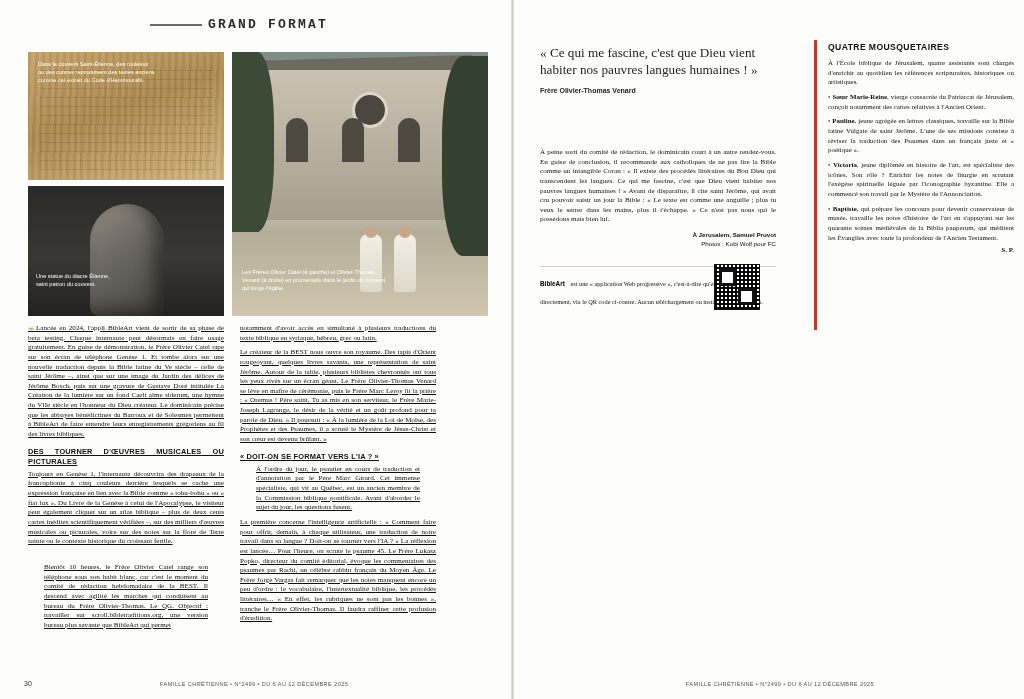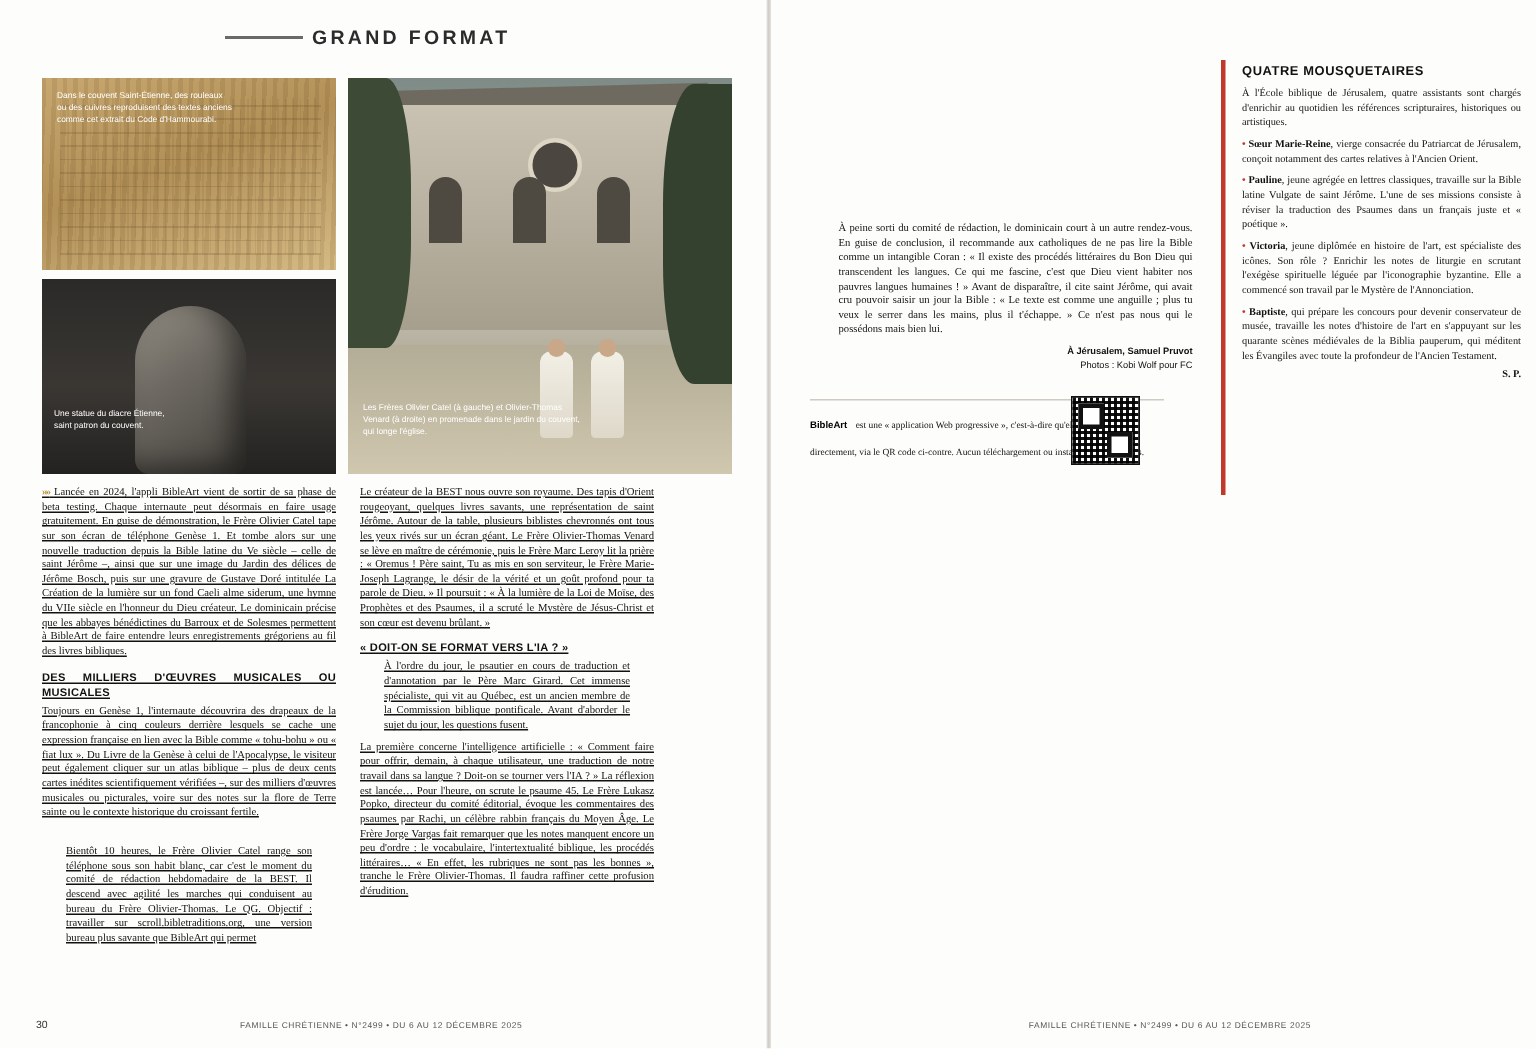--- a/index.html
+++ b/index.html
@@ -10,21 +10,21 @@
     overflow:hidden;
     position:relative;
   }
   .page{position:absolute;inset:0;background:#fdfdfb;}
   .gutter{position:absolute;left:511px;top:0;width:3px;height:699px;background:linear-gradient(to right,#e6e4df,#cfccc6,#e6e4df);}
 
   
   .left{position:absolute;left:0;top:0;width:511px;height:699px;}
   .grand-format{
     position:absolute;left:208px;top:17px;
-    font-family:Liberation Sans, sans-serif;
+    font-family:Liberation Mono, monospace;
     font-size:13px;letter-spacing:2.2px;font-weight:600;color:#2b2b2b;text-align:center;
   }
   .gf-rule{position:absolute;left:150px;top:24px;width:52px;height:2px;background:#6a6a6a;}
 
   
   .ph{position:absolute;overflow:hidden;background:#b9ac95;}
   .ph-tablet{left:28px;top:52px;width:196px;height:128px;
     background:
       repeating-linear-gradient(92deg, rgba(120,95,60,.18) 0 3px, rgba(190,165,120,.12) 3px 7px),
       linear-gradient(160deg,#caa96f 0%,#b08d52 45%,#d8bd86 100%);}
@@ -64,21 +64,21 @@
   .chev{color:#b58a2e;font-weight:700;letter-spacing:-1px;}
   .subhead{font-family:"Liberation Sans",sans-serif;font-weight:700;font-size:7.4px;letter-spacing:.2px;margin:7px 0 3px;color:#111;}
   .folio{position:absolute;left:24px;bottom:12px;font-family:"Liberation Sans",sans-serif;font-size:7px;color:#333;}
   .footl{position:absolute;left:160px;bottom:12px;font-family:"Liberation Sans",sans-serif;font-size:5.6px;letter-spacing:.4px;color:#555;}
 
   
   .right{position:absolute;left:514px;top:0;width:510px;height:699px;}
   .pull{position:absolute;left:26px;top:44px;width:236px;
     font-family:"Liberation Serif",serif;font-size:13.2px;line-height:1.3;color:#1d1d1d;font-weight:400;}
   .pull .sig{font-family:"Liberation Sans",sans-serif;font-size:7px;font-weight:700;margin-top:8px;color:#222;}
-  .rcol{position:absolute;font-size:7.1px;line-height:1.36;color:#111;text-align:justify;margin-left:19px;}
+  .rcol{position:absolute;font-size:7.1px;line-height:1.36;color:#111;text-align:justify;}
   .rc1{left:26px;top:148px;width:236px;}
   .credit{font-family:"Liberation Sans",sans-serif;font-size:6.2px;font-weight:700;text-align:right;margin-top:6px;}
 
   .redbar{position:absolute;left:300px;top:40px;width:3px;height:290px;background:#c0392b;}
   .rtitle{position:absolute;left:314px;top:42px;width:186px;
     font-family:"Liberation Sans",sans-serif;font-size:8.6px;font-weight:700;letter-spacing:.4px;color:#111;}
   .rbody{position:absolute;left:314px;top:58px;width:186px;font-size:6.9px;line-height:1.4;text-align:justify;color:#111;}
   .rbody b{font-weight:700;}
   .rbody .bullet{color:#c0392b;font-weight:700;}
   .infowrap{position:absolute;left:26px;top:266px;width:236px;border-top:1px solid #cfcac2;padding-top:5px;}
@@ -128,42 +128,47 @@
           <div class="head"></div>
         </div>
       <div class="friar" style="left:162px;">
           <div class="head"></div>
         </div>
     </div>
     <div class="cap-box cap-friars">Les Frères Olivier Catel (à gauche) et Olivier-Thomas Venard (à droite) en promenade dans le jardin du couvent, qui longe l'église.</div>
 
     <div class="col c1">
       <p style="margin:0 0 5px;"><span class="chev">»»</span>&nbsp;<span>Lancée en 2024, l'appli BibleArt vient de sortir de sa phase de beta testing. Chaque internaute peut désormais en faire usage gratuitement. En guise de démonstration, le Frère Olivier Catel tape sur son écran de téléphone Genèse 1. Et tombe alors sur une nouvelle traduction depuis la Bible latine du Ve siècle – celle de saint Jérôme –, ainsi que sur une image du Jardin des délices de Jérôme Bosch, puis sur une gravure de Gustave Doré intitulée La Création de la lumière sur un fond Caeli alme siderum, une hymne du VIIe siècle en l'honneur du Dieu créateur. Le dominicain précise que les abbayes bénédictines du Barroux et de Solesmes permettent à BibleArt de faire entendre leurs enregistrements grégoriens au fil des livres bibliques.</span></p>
-      <div class="subhead">DES MILLIERS D'ŒUVRES MUSICALES OU MUSICALES</div>
+      <div class="subhead">DES TOURNER D'ŒUVRES MUSICALES OU PICTURALES</div>
       <p style="margin:0 0 5px;">Toujours en Genèse 1, l'internaute découvrira des drapeaux de la francophonie à cinq couleurs derrière lesquels se cache une expression française en lien avec la Bible comme « tohu-bohu » ou « fiat lux ». Du Livre de la Genèse à celui de l'Apocalypse, le visiteur peut également cliquer sur un atlas biblique – plus de deux cents cartes inédites scientifiquement vérifiées –, sur des milliers d'œuvres musicales ou picturales, voire sur des notes sur la flore de Terre sainte ou le contexte historique du croissant fertile.</p>
       <p style="margin:16px;">Bientôt 10 heures, le Frère Olivier Catel range son téléphone sous son habit blanc, car c'est le moment du comité de rédaction hebdomadaire de la BEST. Il descend avec agilité les marches qui conduisent au bureau du Frère Olivier-Thomas. Le QG. Objectif : travailler sur scroll.bibletraditions.org, une version bureau plus savante que BibleArt qui permet</p>
     </div>
 
     <div class="col c2">
+      <p style="margin:0 0 5px;">notamment d'avoir accès en simultané à plusieurs traductions du texte biblique en syriaque, hébreu, grec ou latin.</p>
       <p style="margin:0 0 5px;">Le créateur de la BEST nous ouvre son royaume. Des tapis d'Orient rougeoyant, quelques livres savants, une représentation de saint Jérôme. Autour de la table, plusieurs biblistes chevronnés ont tous les yeux rivés sur un écran géant. Le Frère Olivier-Thomas Venard se lève en maître de cérémonie, puis le Frère Marc Leroy lit la prière : « Oremus ! Père saint, Tu as mis en son serviteur, le Frère Marie-Joseph Lagrange, le désir de la vérité et un goût profond pour ta parole de Dieu. » Il poursuit : « À la lumière de la Loi de Moïse, des Prophètes et des Psaumes, il a scruté le Mystère de Jésus-Christ et son cœur est devenu brûlant. »</p>
       <div class="subhead">« DOIT-ON SE FORMAT VERS L'IA ? »</div>
       <p style="margin:0 16px 5px;">À l'ordre du jour, le psautier en cours de traduction et d'annotation par le Père Marc Girard. Cet immense spécialiste, qui vit au Québec, est un ancien membre de la Commission biblique pontificale. Avant d'aborder le sujet du jour, les questions fusent.</p>
       <p style="margin:0;">La première concerne l'intelligence artificielle : « Comment faire pour offrir, demain, à chaque utilisateur, une traduction de notre travail dans sa langue ? Doit-on se tourner vers l'IA ? » La réflexion est lancée… Pour l'heure, on scrute le psaume 45. Le Frère Lukasz Popko, directeur du comité éditorial, évoque les commentaires des psaumes par Rachi, un célèbre rabbin français du Moyen Âge. Le Frère Jorge Vargas fait remarquer que les notes manquent encore un peu d'ordre : le vocabulaire, l'intertextualité biblique, les procédés littéraires… « En effet, les rubriques ne sont pas les bonnes », tranche le Frère Olivier-Thomas. Il faudra raffiner cette profusion d'érudition.</p>
     </div>
 
     <div class="folio">30</div>
     <div class="footl">FAMILLE CHRÉTIENNE  •  N°2499  •  DU 6 AU 12 DÉCEMBRE 2025</div>
   </div>
 
   <div class="gutter"></div>
 
   <div class="right">
 
     <div class="ghost">&nbsp;</div>
 
+    <div class="pull">
+      <div>« Ce qui me fascine, c'est que Dieu vient habiter nos pauvres langues humaines ! »</div>
+      <div class="sig">Frère Olivier-Thomas Venard</div>
+    </div>
 
     <div class="rcol rc1">
       <p style="margin:0;">À peine sorti du comité de rédaction, le dominicain court à un autre rendez-vous. En guise de conclusion, il recommande aux catholiques de ne pas lire la Bible comme un intangible Coran : « Il existe des procédés littéraires du Bon Dieu qui transcendent les langues. Ce qui me fascine, c'est que Dieu vient habiter nos pauvres langues humaines ! » Avant de disparaître, il cite saint Jérôme, qui avait cru pouvoir saisir un jour la Bible : « Le texte est comme une anguille ; plus tu veux le serrer dans les mains, plus il t'échappe. » Ce n'est pas nous qui le possédons mais bien lui.</p>
       <div class="credit">
         <span>À Jérusalem, Samuel Pruvot</span><br>
         <span style="font-weight:400;">Photos : Kobi Wolf pour FC</span>
       </div>
     </div>
 
     <div class="infowrap">

